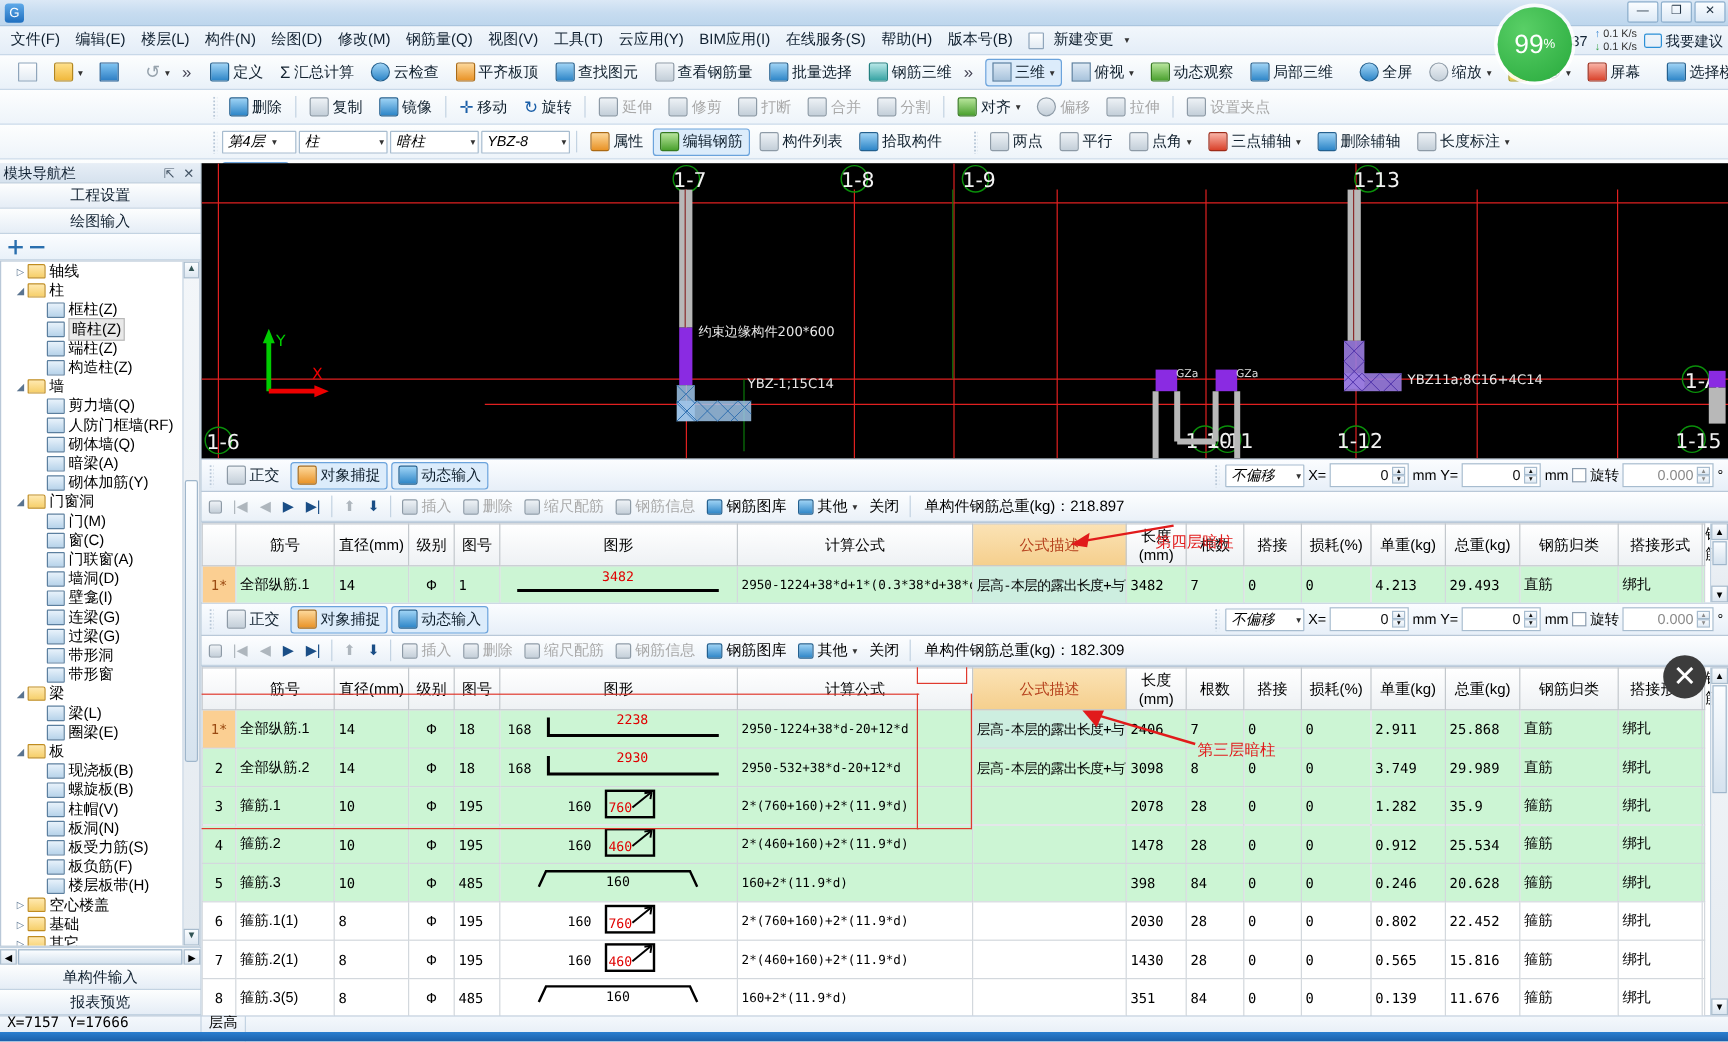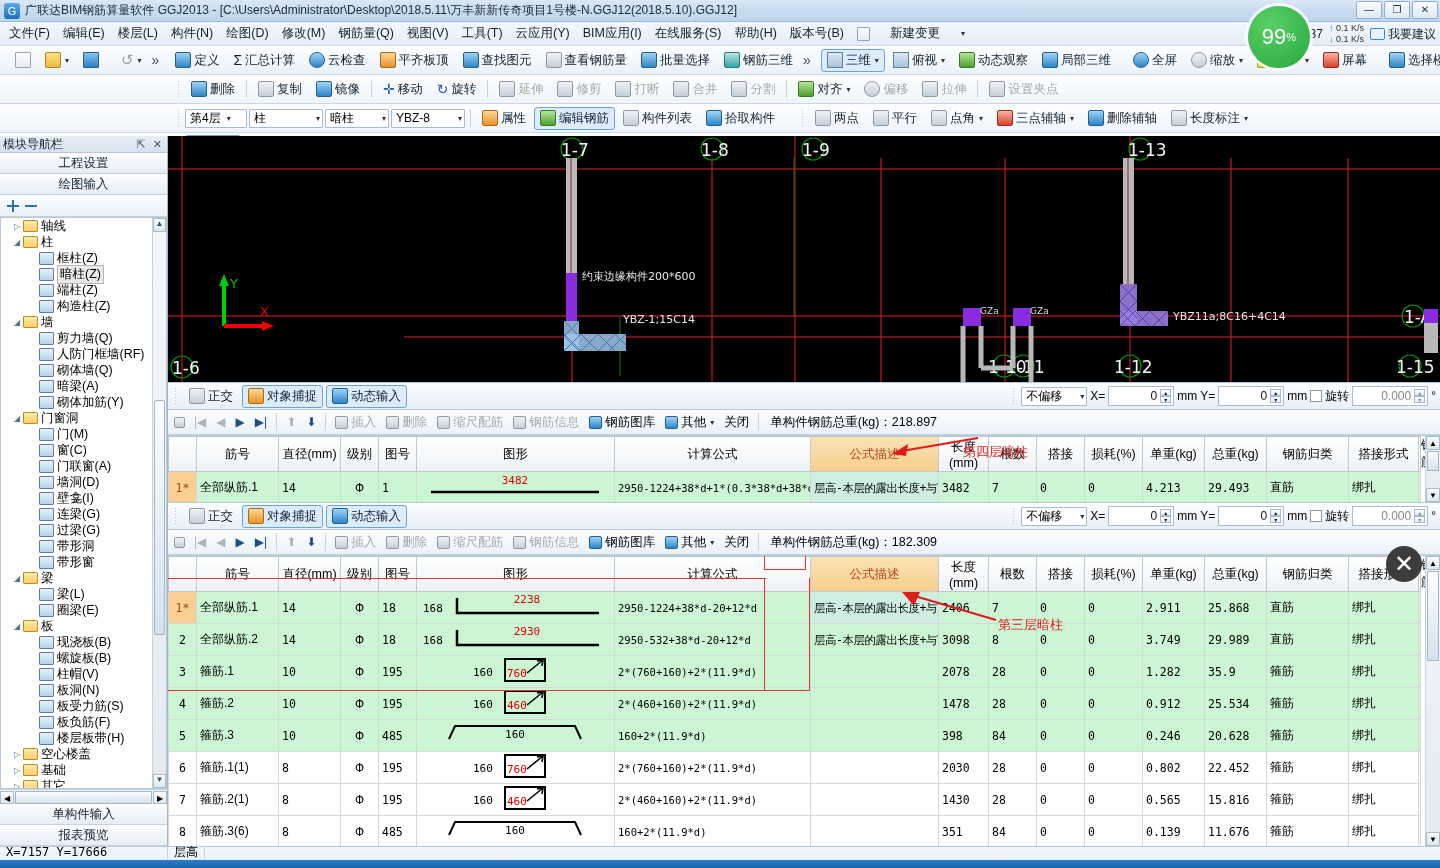--- a/index.html
+++ b/index.html
@@ -117,21 +117,21 @@
   
   .cad { height:246px; background:#000; position:relative; overflow:hidden; }
   .cad svg { position:absolute; inset:0; }
 
   
   .snapbar { height:28px; display:flex; align-items:center; gap:3px; padding:0 4px;
       background:linear-gradient(#fbfdff,#e7eff8); border-top:1px solid #b9c8d8; border-bottom:1px solid #b9c8d8;}
   .snapbar .right { margin-left:auto; display:flex; align-items:center; gap:3px; font-size:12px;}
   .combo { display:flex; align-items:center; border:1px solid #a7bccf; background:#fff; height:19px;
       font-size:12px; padding:0 2px 0 4px; border-radius:1px;}
-  .combo .cv { white-space:nowrap; }
+  .combo .cv { white-space:nowrap;font-style:italic; }
   .combo .ca { font-size:8px; margin-left:6px; color:#333;}
   .spin { display:flex; align-items:center; border:1px solid #a7bccf; background:#fff; height:20px; width:66px;
       font-size:12px; justify-content:flex-end; padding-right:2px; color:#111;}
   .spin .sp { display:flex; flex-direction:column; margin-left:3px; }
   .spin .sp i { font-style:normal; font-size:6px; line-height:7px; height:7px;
       border:1px solid #a7bccf; background:linear-gradient(#fbfdff,#dfe9f3); width:11px; text-align:center;}
   .chk { width:12px;height:12px;border:1px solid #8a9cae;background:#fff;}
 
   
   .gridbar { height:25px; display:flex; align-items:center; gap:2px; padding:0 3px;
@@ -183,21 +183,20 @@
   .taskbar { position:absolute; left:0; bottom:0; width:1440px; height:8px;
       background:linear-gradient(#2b7fd0,#1b5fa8); }
 </style>
 </head>
 <body>
 
 <div class="app">
 
   <div class="titlebar">
     <div class="tb-icon">G</div>
-    <div class="tb-title">广联达BIM钢筋算量软件 GGJ2013 - [C:\Users\Administrator\Desktop\2018.5.11\万丰新新传奇项目1号楼-N.GGJ12(2018.5.10).GGJ12]</div>
     <div class="tb-btns">
       <div class="tb-btn">—</div>
       <div class="tb-btn">❐</div>
       <div class="tb-btn">✕</div>
     </div>
   </div>
 
   <div class="menubar">
     <div class="menu-item">文件(F)</div>
     <div class="menu-item">编辑(E)</div>
@@ -206,21 +205,21 @@
     <div class="menu-item">绘图(D)</div>
     <div class="menu-item">修改(M)</div>
     <div class="menu-item">钢筋量(Q)</div>
     <div class="menu-item">视图(V)</div>
     <div class="menu-item">工具(T)</div>
     <div class="menu-item">云应用(Y)</div>
     <div class="menu-item">BIM应用(I)</div>
     <div class="menu-item">在线服务(S)</div>
     <div class="menu-item">帮助(H)</div>
     <div class="menu-item">版本号(B)</div>
-    <div class="menu-item" style="display:flex;align-items:center;gap:20px;">
+    <div class="menu-item" style="display:flex;align-items:center;gap:8px;">
       <span class="ic ic-doc" style="width:13px;height:14px;"></span>
       <span>新建变更</span>
       <span class="arr">▾</span>
     </div>
     <div class="menu-right">
       <div class="qq">
         <span class="qq-ico">●</span>
         <span>89170337</span>
       </div>
       <div class="speed">
@@ -405,21 +404,21 @@
   <div class="toolbar tb2" style="padding-left:175px;">
     <div class="grip"></div>
     <div class="combo" style="width:62px;">
         <span class="cv">第4层</span>
         <span class="ca">▾</span>
       </div>
     <div class="combo" style="width:74px;">
         <span class="cv">柱</span>
         <span class="ca" style="margin-left:auto;">▾</span>
       </div>
-    <div class="combo" style="width:64px;">
+    <div class="combo" style="width:74px;">
         <span class="cv">暗柱</span>
         <span class="ca" style="margin-left:auto;">▾</span>
       </div>
     <div class="combo" style="width:74px;">
         <span class="cv">YBZ-8</span>
         <span class="ca" style="margin-left:auto;">▾</span>
       </div>
     <div class="sep"></div>
     <div class="tbtn">
         <span class="ic ic-orange"></span>
@@ -1293,21 +1292,21 @@
                 <td>0</td>
                 <td>0</td>
                 <td>0.565</td>
                 <td>15.816</td>
                 <td class="cn">箍筋</td>
                 <td class="cn">绑扎</td>
                 <td class="cn">普通</td>
               </tr>
               <tr class="plain">
                 <td class="rowno">8</td>
-                <td class="cn">箍筋.3(6)</td>
+                <td class="cn">箍筋.3(5)</td>
                 <td>8</td>
                 <td class="cn" style="text-align: center;">Ф</td>
                 <td>485</td>
                 <td style="padding: 0px;"><svg width="196" height="28">
                     <path d="M32 19 L38 6 L158 6 L164 19" stroke="#000" stroke-width="2" fill="none"></path>
                     <text x="98" y="18" fill="#000" font-size="11" text-anchor="middle" font-family="DejaVu Sans Mono, monospace">160</text>
                   </svg></td>
                 <td style="font-size: 10.5px;">160+2*(11.9*d)</td>
                 <td class="desc"></td>
                 <td>351</td>

